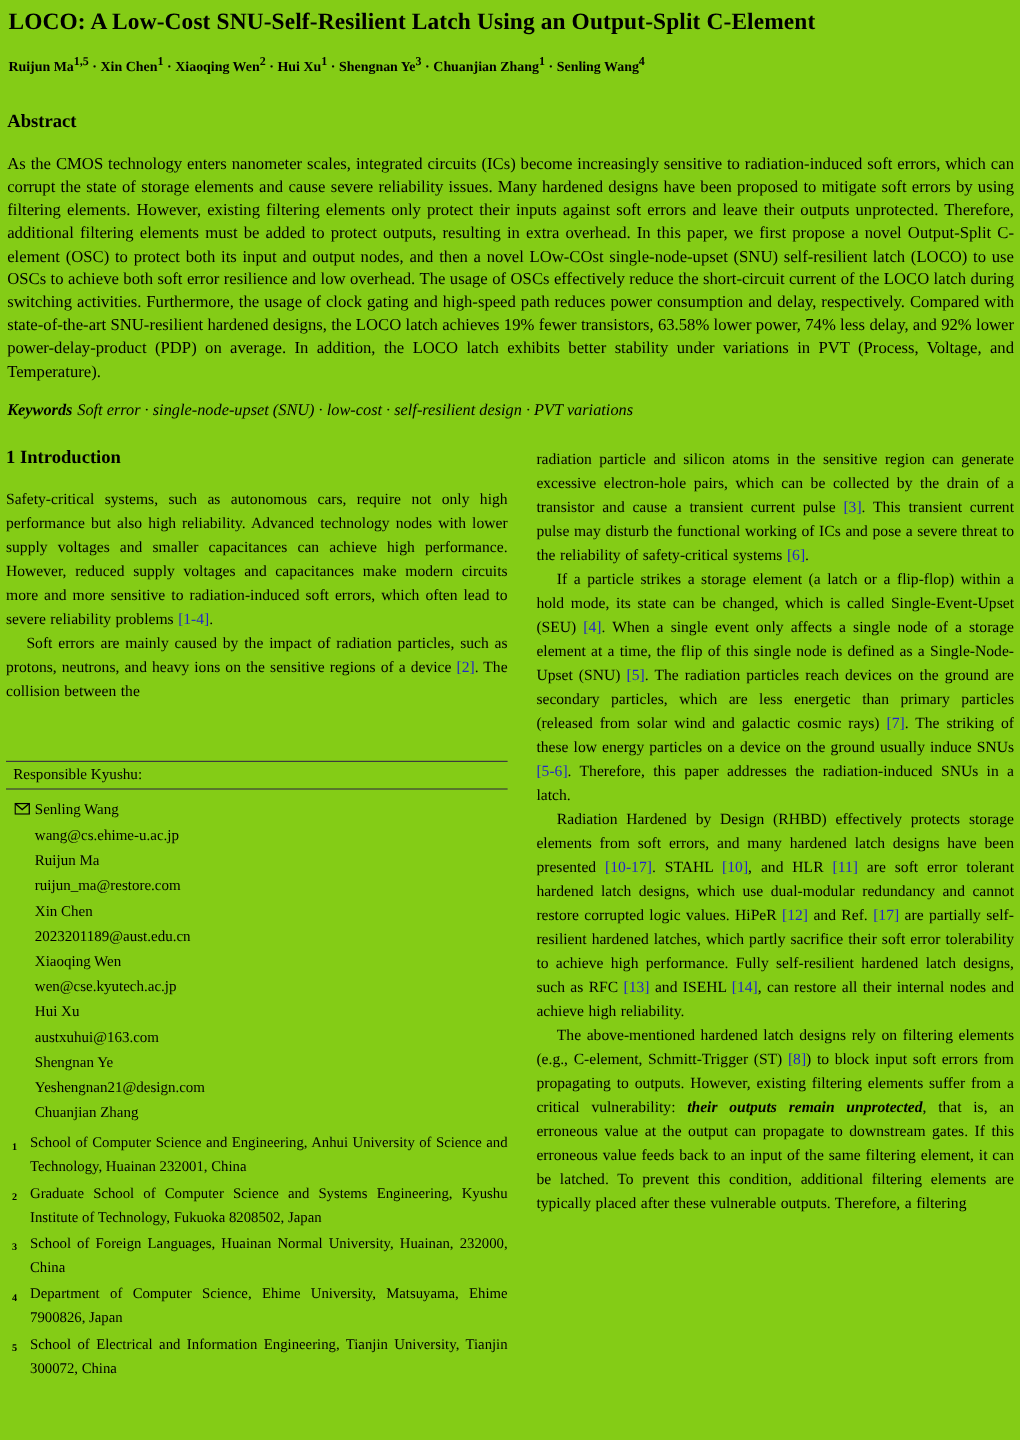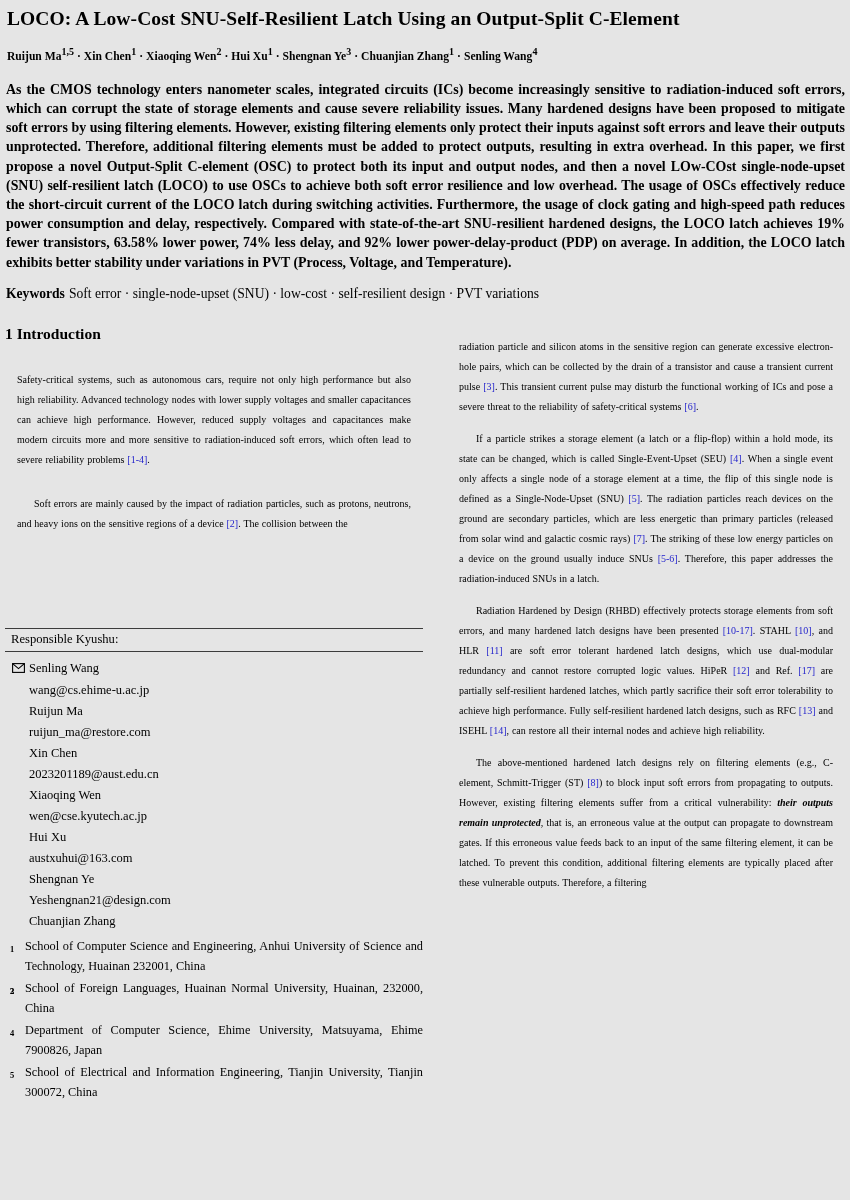--- a/index.html
+++ b/index.html
@@ -2,21 +2,21 @@
 <html><head>
 <meta charset="utf-8">
 <style>
   html,body { margin:0; padding:0; background:#ffffff; }
   .page {
     position:relative;
     width:850px; height:1200px;
     box-sizing:border-box;
     padding:6px 5px 0 5px;
     overflow:hidden;
-    background:#e5e5e5;
+    background:#84cc16;
     color:#000000;
     font-family:"Liberation Serif","DejaVu Serif",serif;
   }
   .title {
     font-size:19.5px; font-weight:bold;
     margin:2px 0 0 2px; letter-spacing:0.1px;
   }
   .authors {
     margin:16px 0 0 2px;
     font-size:11.6px; font-weight:bold;
@@ -24,46 +24,46 @@
   .authors sup { font-size:10px; font-weight:bold; }
   .authors .sep { margin:0 3px; }
   .abs-heading {
     font-size:15.5px; font-weight:bold;
     margin:31px 0 0 1px;
   }
   .abs-body {
     margin:17px 0 0 1px;
     font-size:13.9px; line-height:19.2px;
     text-align:justify;
-    font-weight:bold;
   }
   .keywords {
     margin:14px 0 0 1px;
     font-size:13.6px;
+    font-style:italic;
   }
   .keywords b { margin-right:4px; }
   .cols {
     display:flex;
     margin-top:23px;
     height:778px;
   }
   .col-left {
     width:418px;
     display:flex; flex-direction:column;
   }
   .col-gap { width:24px; }
   .col-right { flex:1; }
   .intro-heading {
     font-size:15.5px; font-weight:bold;
     margin:0 0 15px 0;
   }
   .body-p {
-    font-size:10px; line-height:20px;
+    font-size:13px; line-height:20px;
     text-align:justify;
-    margin:12px; word-spacing:0.04em;
+    margin:0; word-spacing:0.04em;
   }
   .body-p.ind { text-indent:17px; }
   .ref { color:#2424cc; }
   
   .footnote { margin-top:auto; }
   .fn-rule { border:none; border-top:1.6px solid #3c3c3c; margin:0; }
   .fn-editor {
     font-size:12.6px;
     padding:3px 0 4px 6px;
   }
@@ -90,20 +90,21 @@
 <body>
 
 <div class="page">
 
   <div class="title">LOCO: A Low-Cost SNU-Self-Resilient Latch Using an Output-Split C-Element</div>
 
   <div class="authors">
     <span><span>Ruijun Ma</span><sup>1,5</sup></span><span class="sep">·</span><span><span>Xin Chen</span><sup>1</sup></span><span class="sep">·</span><span><span>Xiaoqing Wen</span><sup>2</sup></span><span class="sep">·</span><span><span>Hui Xu</span><sup>1</sup></span><span class="sep">·</span><span><span>Shengnan Ye</span><sup>3</sup></span><span class="sep">·</span><span><span>Chuanjian Zhang</span><sup>1</sup></span><span class="sep">·</span><span><span>Senling Wang</span><sup>4</sup></span>
   </div>
 
+  <div class="abs-heading">Abstract</div>
 
   <div class="abs-body">As the CMOS technology enters nanometer scales, integrated circuits (ICs) become increasingly sensitive to radiation-induced soft errors, which can corrupt the state of storage elements and cause severe reliability issues. Many hardened designs have been proposed to mitigate soft errors by using filtering elements. However, existing filtering elements only protect their inputs against soft errors and leave their outputs unprotected. Therefore, additional filtering elements must be added to protect outputs, resulting in extra overhead. In this paper, we first propose a novel Output-Split C-element (OSC) to protect both its input and output nodes, and then a novel LOw-COst single-node-upset (SNU) self-resilient latch (LOCO) to use OSCs to achieve both soft error resilience and low overhead. The usage of OSCs effectively reduce the short-circuit current of the LOCO latch during switching activities. Furthermore, the usage of clock gating and high-speed path reduces power consumption and delay, respectively. Compared with state-of-the-art SNU-resilient hardened designs, the LOCO latch achieves 19% fewer transistors, 63.58% lower power, 74% less delay, and 92% lower power-delay-product (PDP) on average. In addition, the LOCO latch exhibits better stability under variations in PVT (Process, Voltage, and Temperature).</div>
 
   <div class="keywords">
     <b>Keywords</b><span>Soft error · single-node-upset (SNU) · low-cost · self-resilient design · PVT variations</span>
   </div>
 
   <div class="cols">
 
     <div class="col-left">
@@ -130,21 +131,21 @@
           <div class="contact-email">wen@cse.kyutech.ac.jp</div>
           <div class="contact-name">Hui Xu</div>
           <div class="contact-email">austxuhui@163.com</div>
           <div class="contact-name">Shengnan Ye</div>
           <div class="contact-email">Yeshengnan21@design.com</div>
           <div class="contact-name">Chuanjian Zhang</div>
         </div>
 
         <div class="affils">
           <div class="affil"><sup>1</sup><span>School of Computer Science and Engineering, Anhui University of Science and Technology, Huainan 232001, China</span></div>
-          <div class="affil"><sup>2</sup></div>
+          <div class="affil"><sup>2</sup><span>Graduate School of Computer Science and Systems Engineering, Kyushu Institute of Technology, Fukuoka 8208502, Japan</span></div>
           <div class="affil"><sup>3</sup><span>School of Foreign Languages, Huainan Normal University, Huainan, 232000, China</span></div>
           <div class="affil"><sup>4</sup><span>Department of Computer Science, Ehime University, Matsuyama, Ehime 7900826, Japan</span></div>
           <div class="affil"><sup>5</sup><span>School of Electrical and Information Engineering, Tianjin University, Tianjin 300072, China</span></div>
         </div>
       </div>
     </div>
 
     <div class="col-gap"></div>
 
     <div class="col-right">

